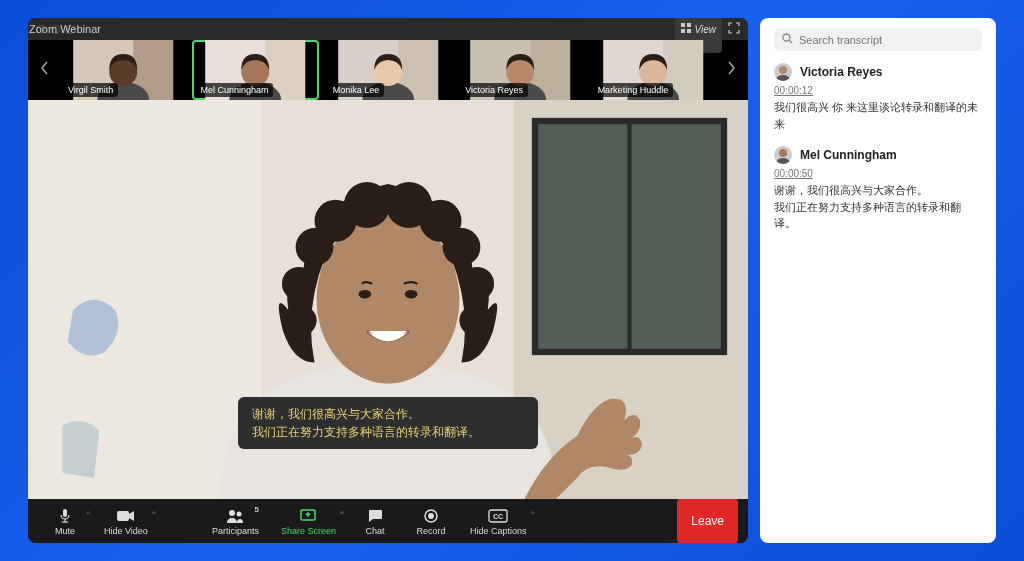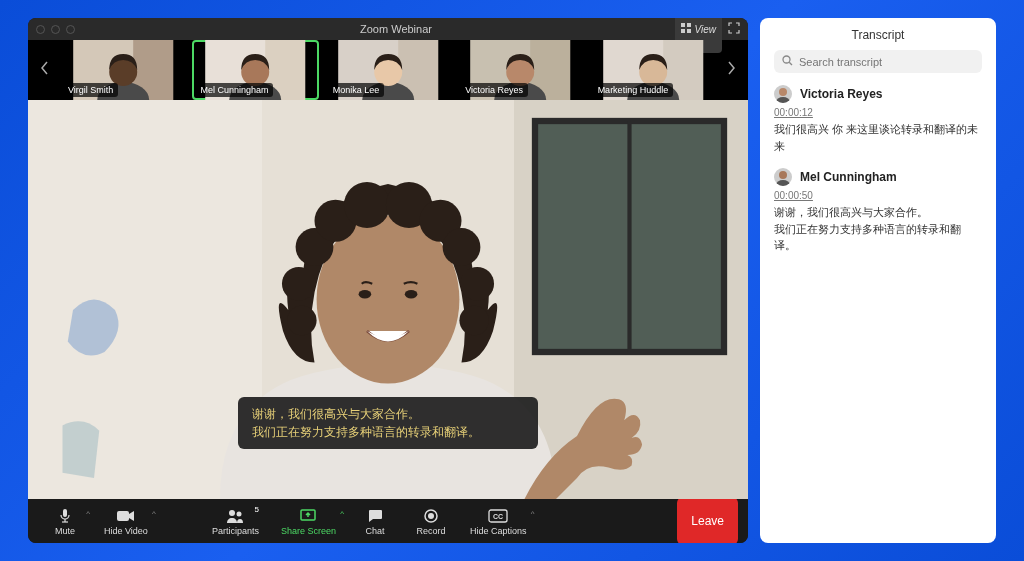--- a/index.html
+++ b/index.html
@@ -26,21 +26,21 @@
   height: 22px;
   background: #2a2a2a;
   display: flex;
   align-items: center;
   padding: 0 8px;
   position: relative;
 }
 .traffic-lights { display: flex; gap: 6px; }
 .dot { width: 9px; height: 9px; border-radius: 50%; border: 1px solid #555; background: #2a2a2a; }
 .title-center {
-  position: absolute; left: 16px; right: 0; text-align: center;
+  position: absolute; left: 1px; right: 0; text-align: left;
   color: #ccc; font-size: 11px;
 }
 .titlebar-right {
   margin-left: auto; display: flex; gap: 6px; align-items: center;
 }
 .view-btn {
   background: #3a3a3a; color: #ddd; border-radius: 4px;
   padding: 18px 6px; font-size: 10px; display: flex; align-items: center; gap: 4px; font-style: italic;
 }
 .expand-icon { color: #ccc; font-size: 12px; }
@@ -337,21 +337,20 @@
       </span>
       <span>Hide Captions</span>
       <span class="tool-caret">^</span>
     </div>
     <div class="toolbar-spacer"></div>
     <div class="leave-btn">Leave</div>
   </div>
 </div>
 
 <div class="transcript-panel">
-  <div class="transcript-title">Transcript</div>
   <div class="search-box">
     <span class="search-ico">
       <svg width="11" height="11" viewBox="0 0 11 11" fill="none" stroke="#888" stroke-width="1.3">
           <circle cx="4.5" cy="4.5" r="3.5"></circle>
           <line x1="7.2" y1="7.2" x2="10" y2="10"></line>
         </svg>
     </span>
     <input placeholder="Search transcript" style="">
   </div>
   <div id="entries">

